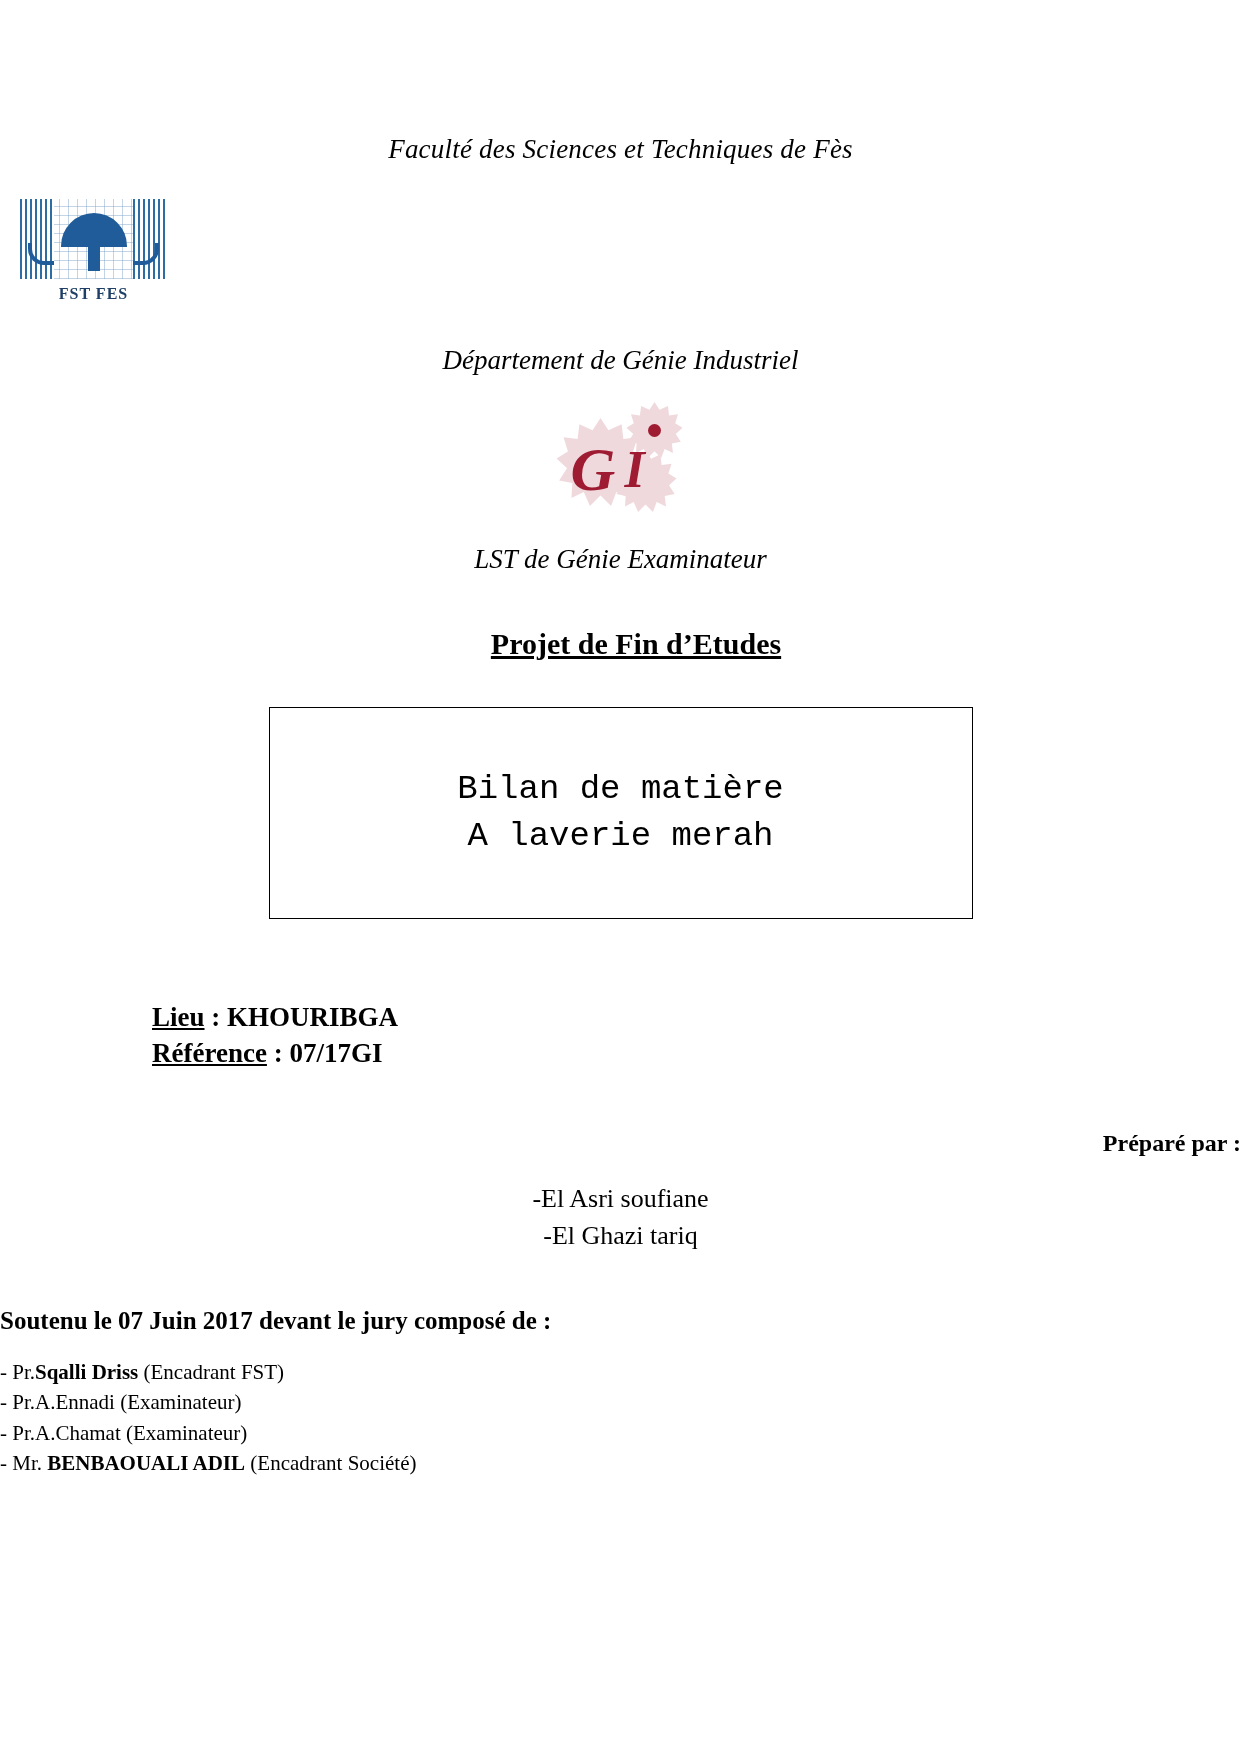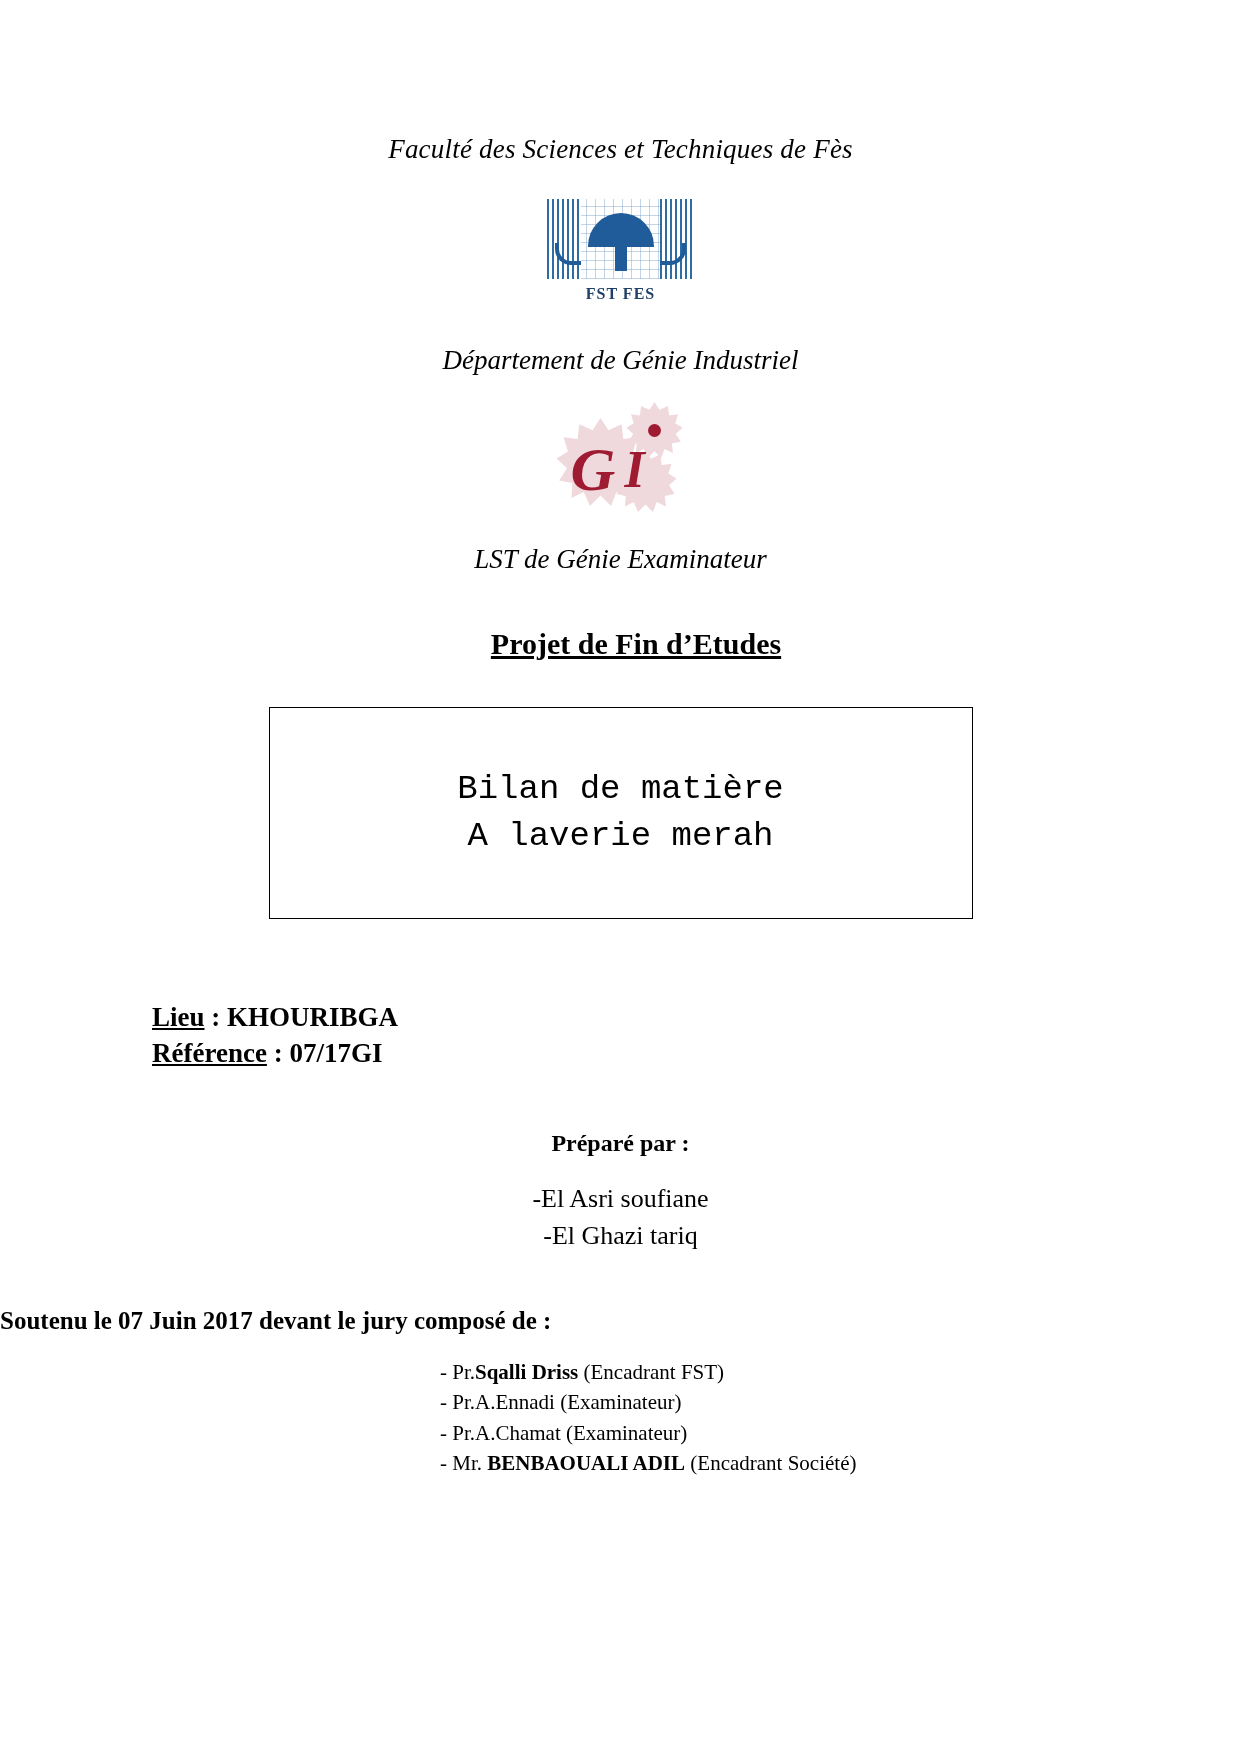--- a/index.html
+++ b/index.html
@@ -29,21 +29,21 @@
     font-size: 27px;
     text-align: center;
     margin-top: 134px;
     letter-spacing: 0.2px;
   }
 
   
   .fst-logo-wrap {
     margin-top: 34px;
     display: flex;
-    justify-content: center;
+    padding-left: 16px;
   }
   .fst-logo {
     width: 155px;
     height: 108px;
     position: relative;
     background: #ffffff;
     overflow: hidden;
   }
   .fst-logo .stripes-left,
   .fst-logo .stripes-right {
@@ -220,41 +220,40 @@
     padding-left: 152px;
     font-size: 27px;
     font-weight: bold;
     line-height: 1.35;
   }
   .meta .u { text-decoration: underline; }
 
   
   .prepare {
     margin-top: 58px;
-    text-align: center;
+    text-align: right;
     font-size: 24px;
     font-weight: bold;
   }
   .authors {
     margin-top: 24px;
     text-align: center;
     font-size: 26px;
     line-height: 1.42;
   }
 
   
   .soutenu {
     margin-top: 52px;
     text-align: left;
     font-size: 25px;
     font-weight: bold;
   }
   .jury {
     margin-top: 22px;
-    padding-left: 440px;
     font-size: 21px;
     line-height: 1.45;
   }
   .jury b { font-weight: bold; }
 </style>
 </head>
 <body>
 
 <div class="page">
 

